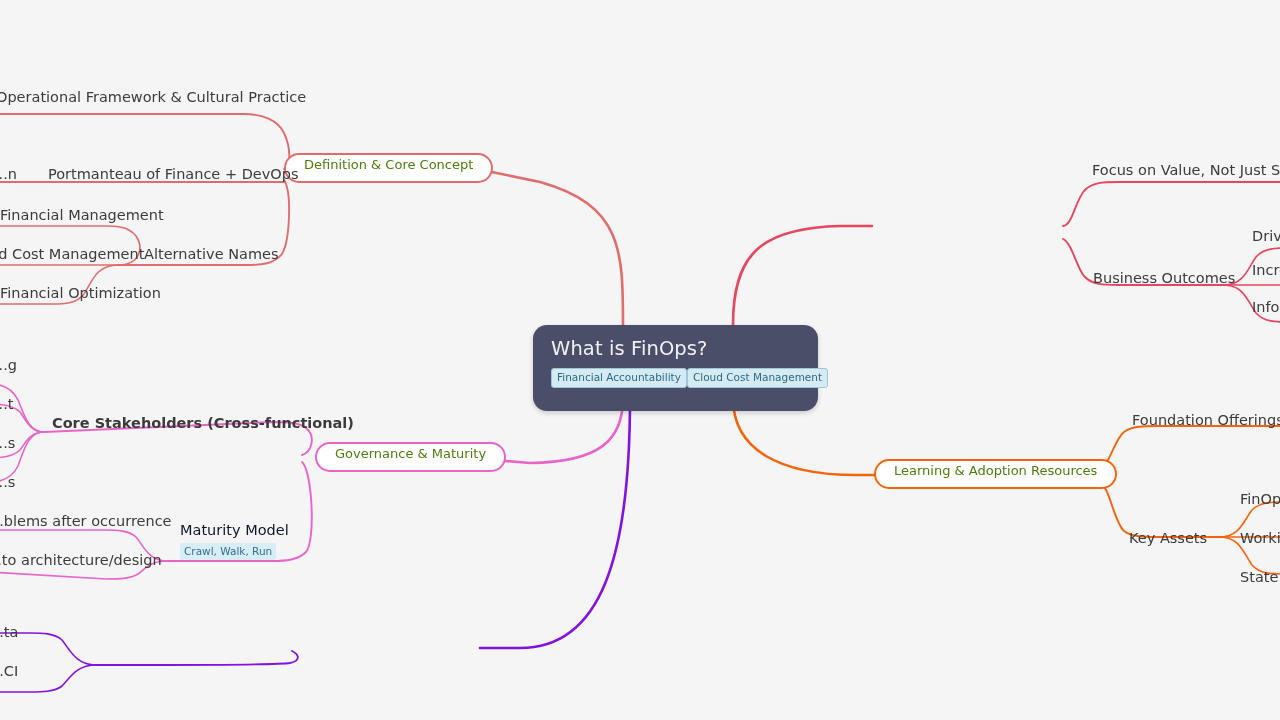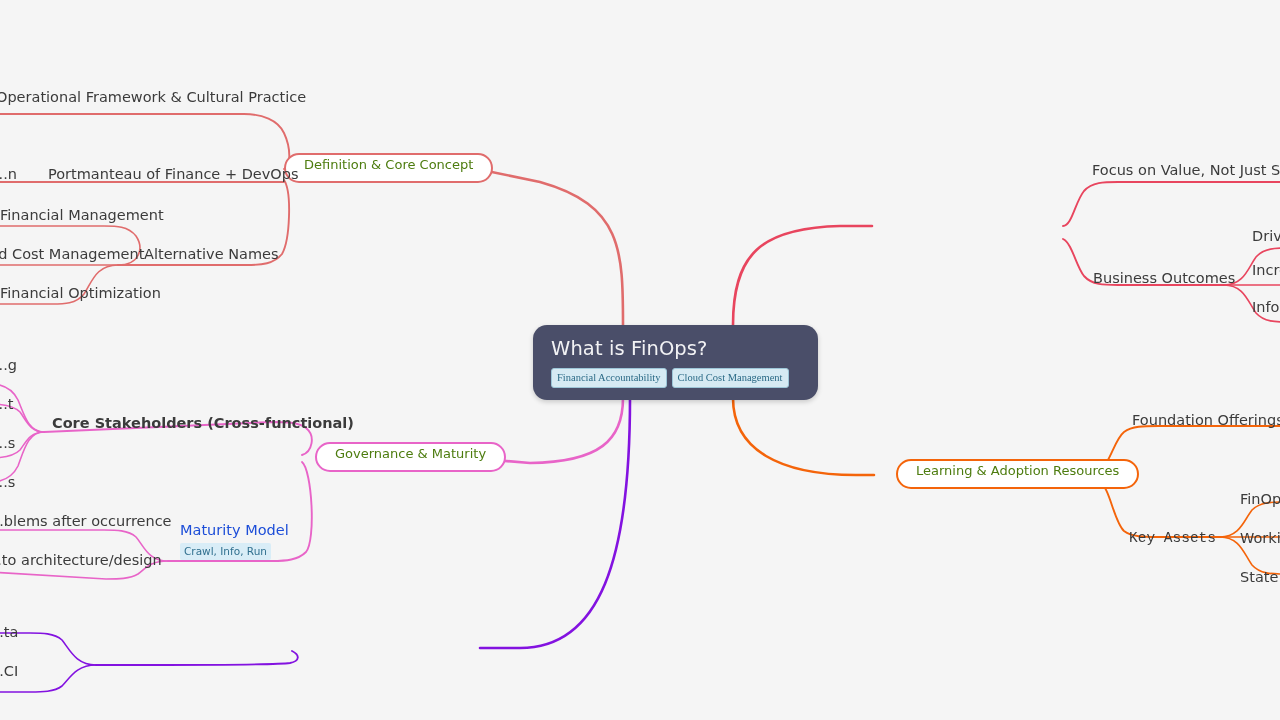--- a/index.html
+++ b/index.html
@@ -37,35 +37,33 @@
 
   
   .root-node {
     position: absolute;
     left: 533px;
     top: 325px;
     width: 285px;
     box-sizing: border-box;
     background: #4a4e69;
     border-radius: 14px;
-    padding: 12px 18px 12px 18px;
+    padding: 12px 18px 23px 18px;
     box-shadow: 0 2px 5px rgba(0,0,0,0.18);
   }
   .root-title {
     color: #f2f2f4;
     font-size: 19.5px;
     line-height: 24px;
     font-weight: 400;
     letter-spacing: 0.1px;
     margin-bottom: 7px;
   }
   .root-badges {
     display: flex;
-    gap: 5px;
-    font-family: Liberation Serif, serif;
   }
   .root-badge {
     background: #d6eaf3;
     color: #2b6a86;
     font-size: 10.5px;
     line-height: 13px;
     padding: 2px 5px 3px 5px;
     border-radius: 3px;
     border: 1px solid #9dc6d8;
     white-space: nowrap;
@@ -93,21 +91,21 @@
     color: #3b3b3b;
     white-space: nowrap;
   }
   .label-stack {
     position: absolute;
     white-space: nowrap;
   }
   .label-stack .lbl-main {
     font-size: 14.5px;
     line-height: 19px;
-    color: #1d4ed8;
+    color: #0f172a;
     white-space: nowrap;
   }
   .tag {
     display: inline-block;
     margin-top: 3px;
     background: #d9edf7;
     color: #31708f;
     font-size: 10.5px;
     line-height: 14px;
     padding: 1px 4px 2px 4px;
@@ -207,30 +205,30 @@
   <div class="branch-node" style="left:315px; top:442px; border-color:#e864c8;">Governance &amp; Maturity</div>
 
   <div class="label" style="left:52px; top:414px;font-weight:bold;">Core Stakeholders (Cross-functional)</div>
   <div class="label" style="left:-6px; top:356px;">...g</div>
   <div class="label" style="left:-6px; top:395px;">...t</div>
   <div class="label" style="left:-6px; top:434px;">...s</div>
   <div class="label" style="left:-6px; top:473px;">...s</div>
 
   <div class="label-stack" style="left:180px; top:521px;">
     <div class="lbl-main">Maturity Model</div>
-    <span class="tag">Crawl, Info, Run</span>
+    <span class="tag">Crawl, Walk, Run</span>
   </div>
   <div class="label" style="left:-10px; top:512px;">...blems after occurrence</div>
   <div class="label" style="left:-12px; top:551px;">...to architecture/design</div>
 
-  <div class="branch-node" style="left:896px; top:459px; border-color:#f4640a;">Learning &amp; Adoption Resources</div>
+  <div class="branch-node" style="left:874px; top:459px; border-color:#f4640a;">Learning &amp; Adoption Resources</div>
 
   <div class="label" style="left:1132px; top:411px;">Foundation Offerings</div>
 
-  <div class="label" style="left:1129px; top:529px;font-family:Liberation Mono, monospace;">Key Assets</div>
+  <div class="label" style="left:1129px; top:529px;">Key Assets</div>
   <div class="label" style="left:1240px; top:490px;">FinOps...</div>
   <div class="label" style="left:1240px; top:529px;">Workin...</div>
   <div class="label" style="left:1240px; top:568px;">State o...</div>
 
 
   <div class="label" style="left:-10px; top:623px;">...ta</div>
   <div class="label" style="left:-10px; top:662px;">...CI</div>
 
 </div>
 

